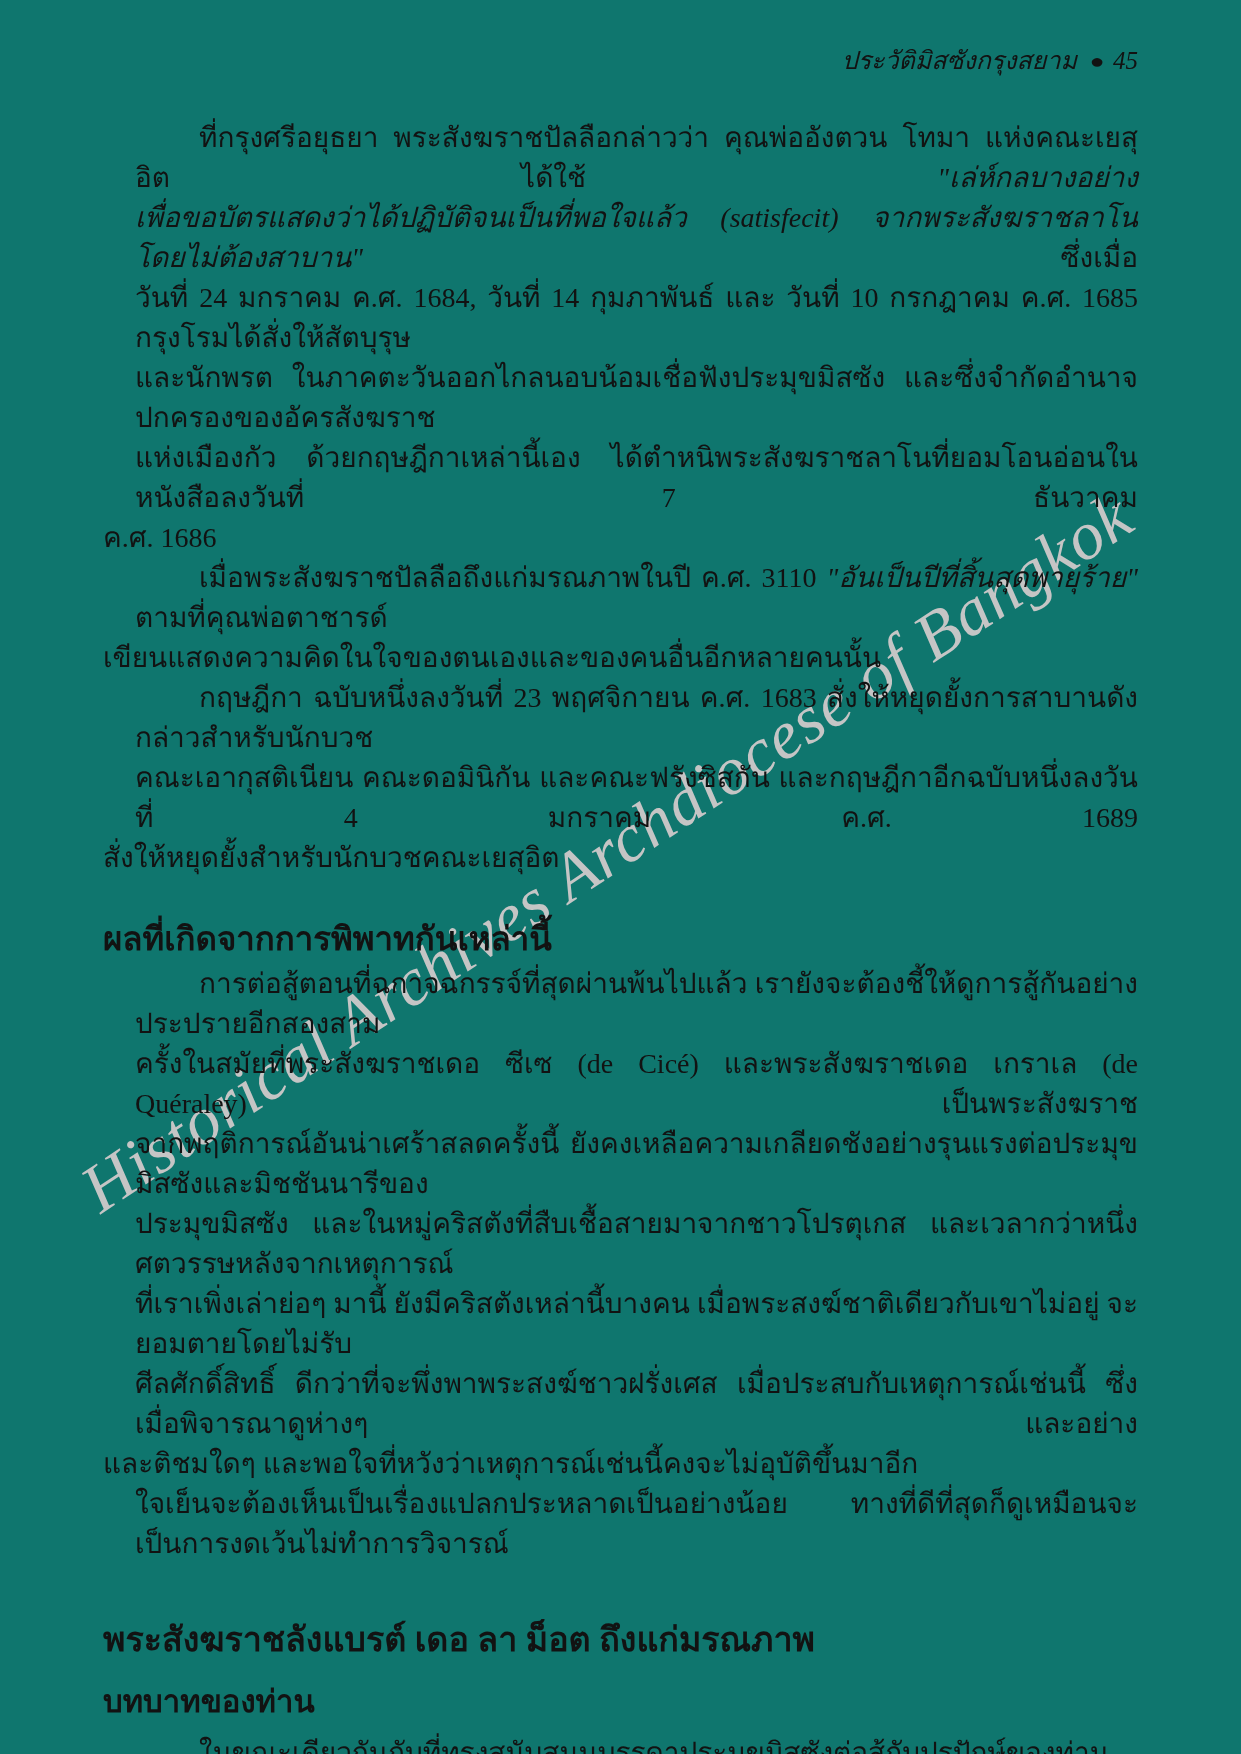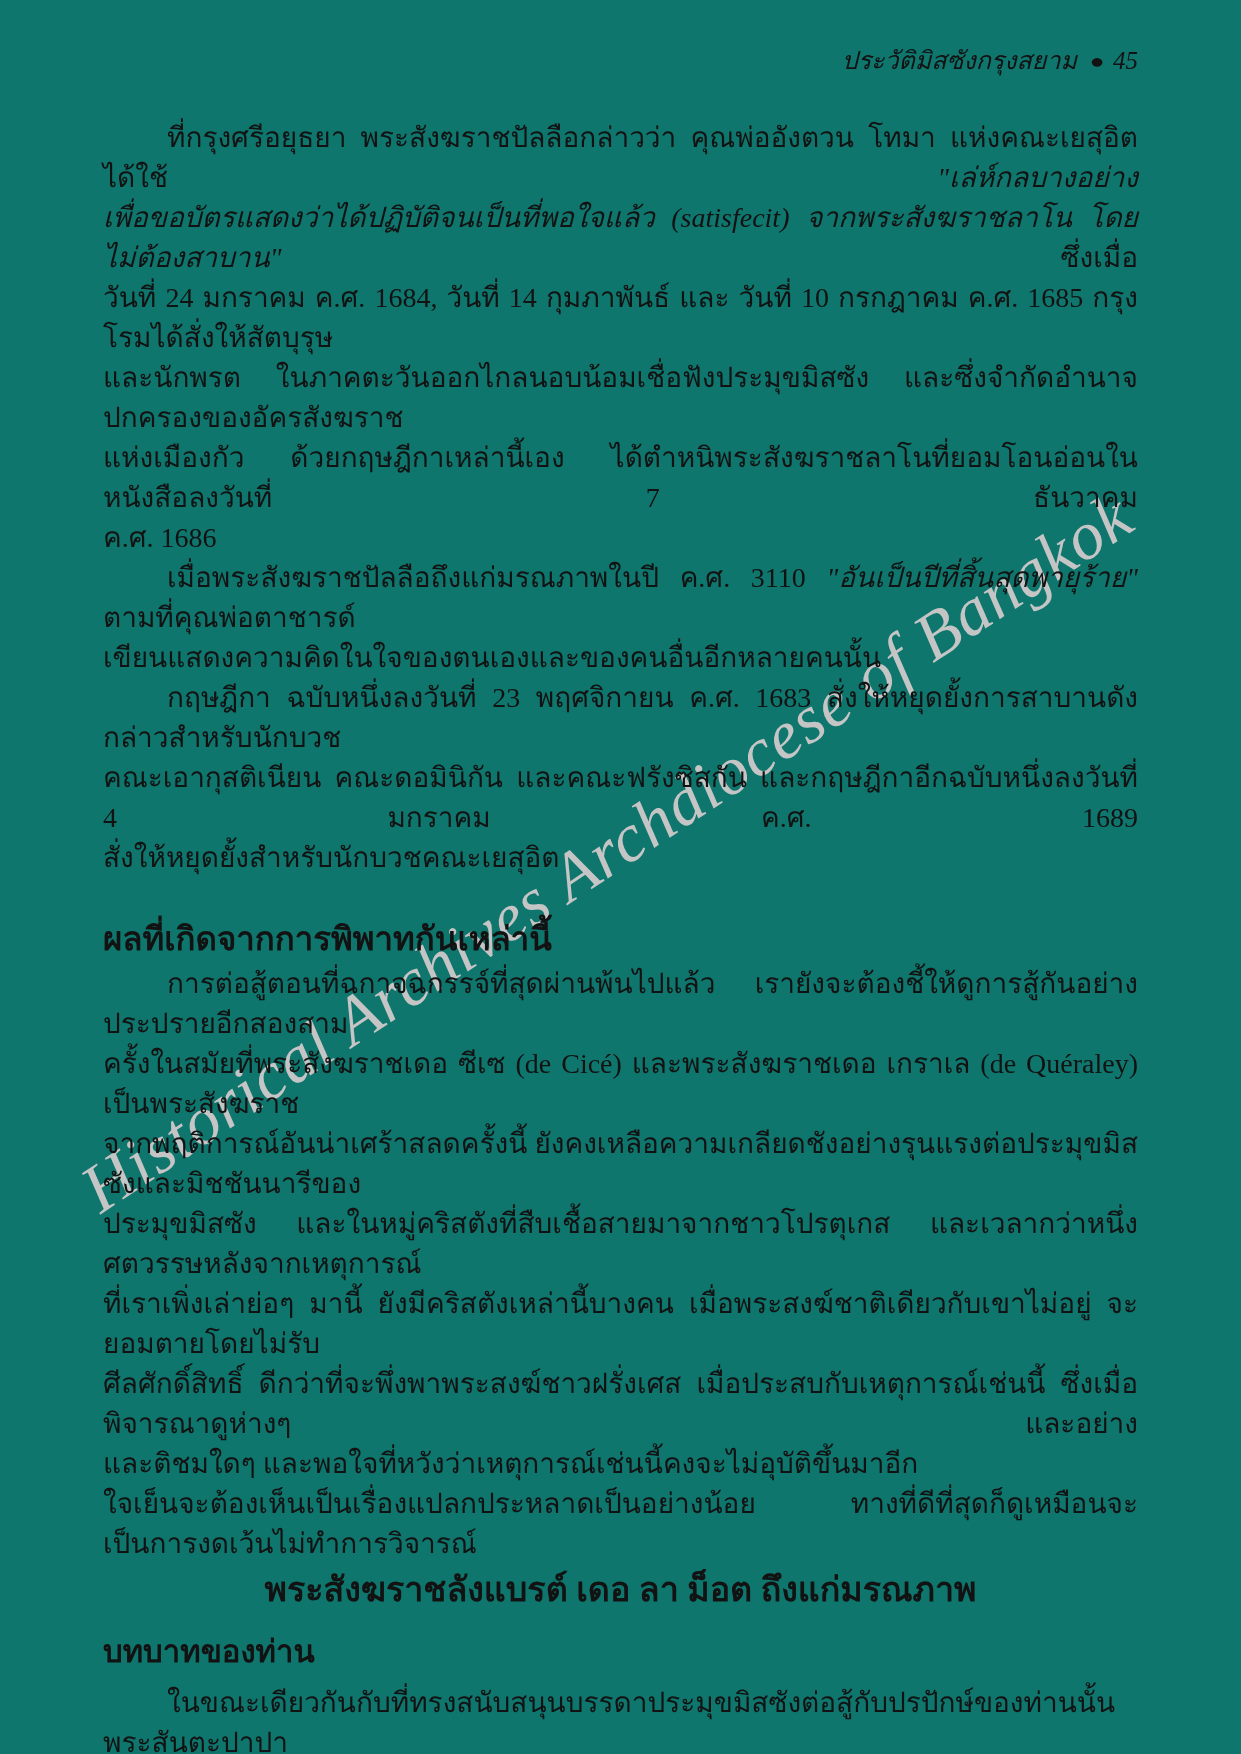--- a/index.html
+++ b/index.html
@@ -28,25 +28,25 @@
     font-size:68px;line-height:80px;font-style:italic;
     letter-spacing:1px;white-space:nowrap;
     color:#c5c5c5;z-index:1;
   }
   .content{
     position:absolute;left:103px;top:118px;width:1035px;z-index:2;
   }
   .line{
     min-height:40px;line-height:40px;font-size:28px;
   }
-  .line.justify{text-align:justify;text-align-last:justify;}
+  .line.justify{text-align:justify;text-align-last:justify;margin-left:32px;}
   .line.indent{text-indent:64px;}
   .seg.i{font-style:italic;}
   .h1{font-weight:bold;font-size:33px;line-height:50px;margin-top:36px;}
-  .h2{font-weight:bold;font-size:34px;line-height:52px;text-align:center;}
+  .h2{font-weight:bold;font-size:34px;line-height:52px;margin-top:50px;}
   .h3{font-weight:bold;font-size:31px;line-height:46px;margin-top:13px;margin-bottom:8px;}
 </style>
 </head>
 <body>
 
 <div class="page">
 
   <div class="page-header">
     <span>ประวัติมิสซังกรุงสยาม</span><span class="bullet">●</span><span>45</span>
   </div>

